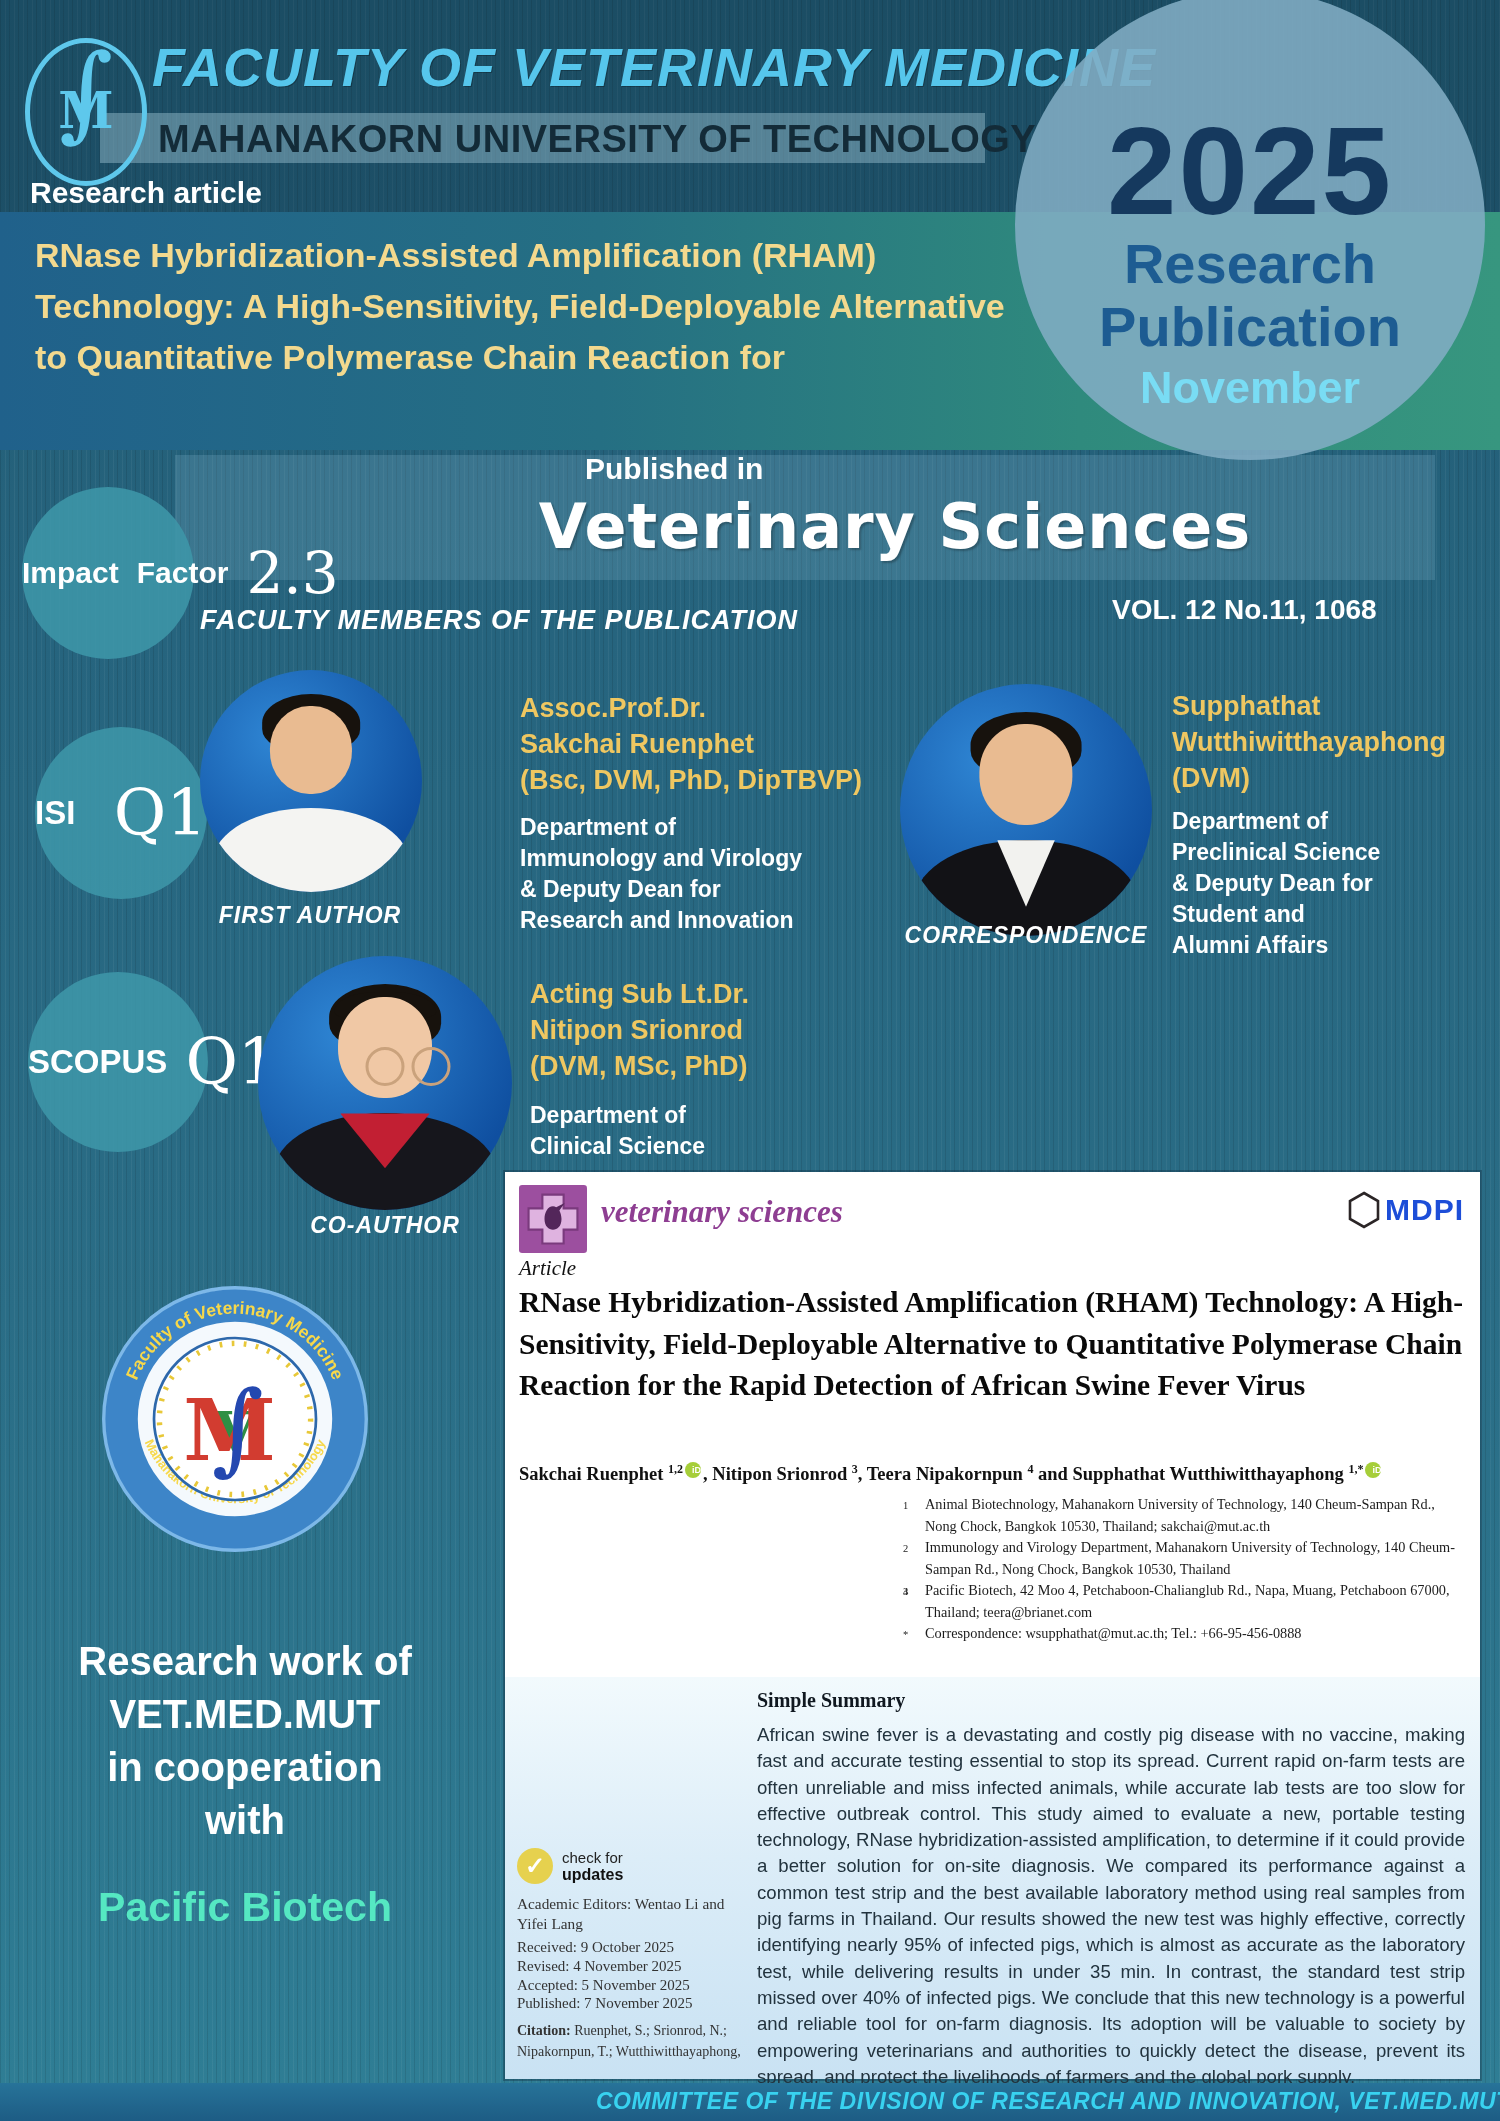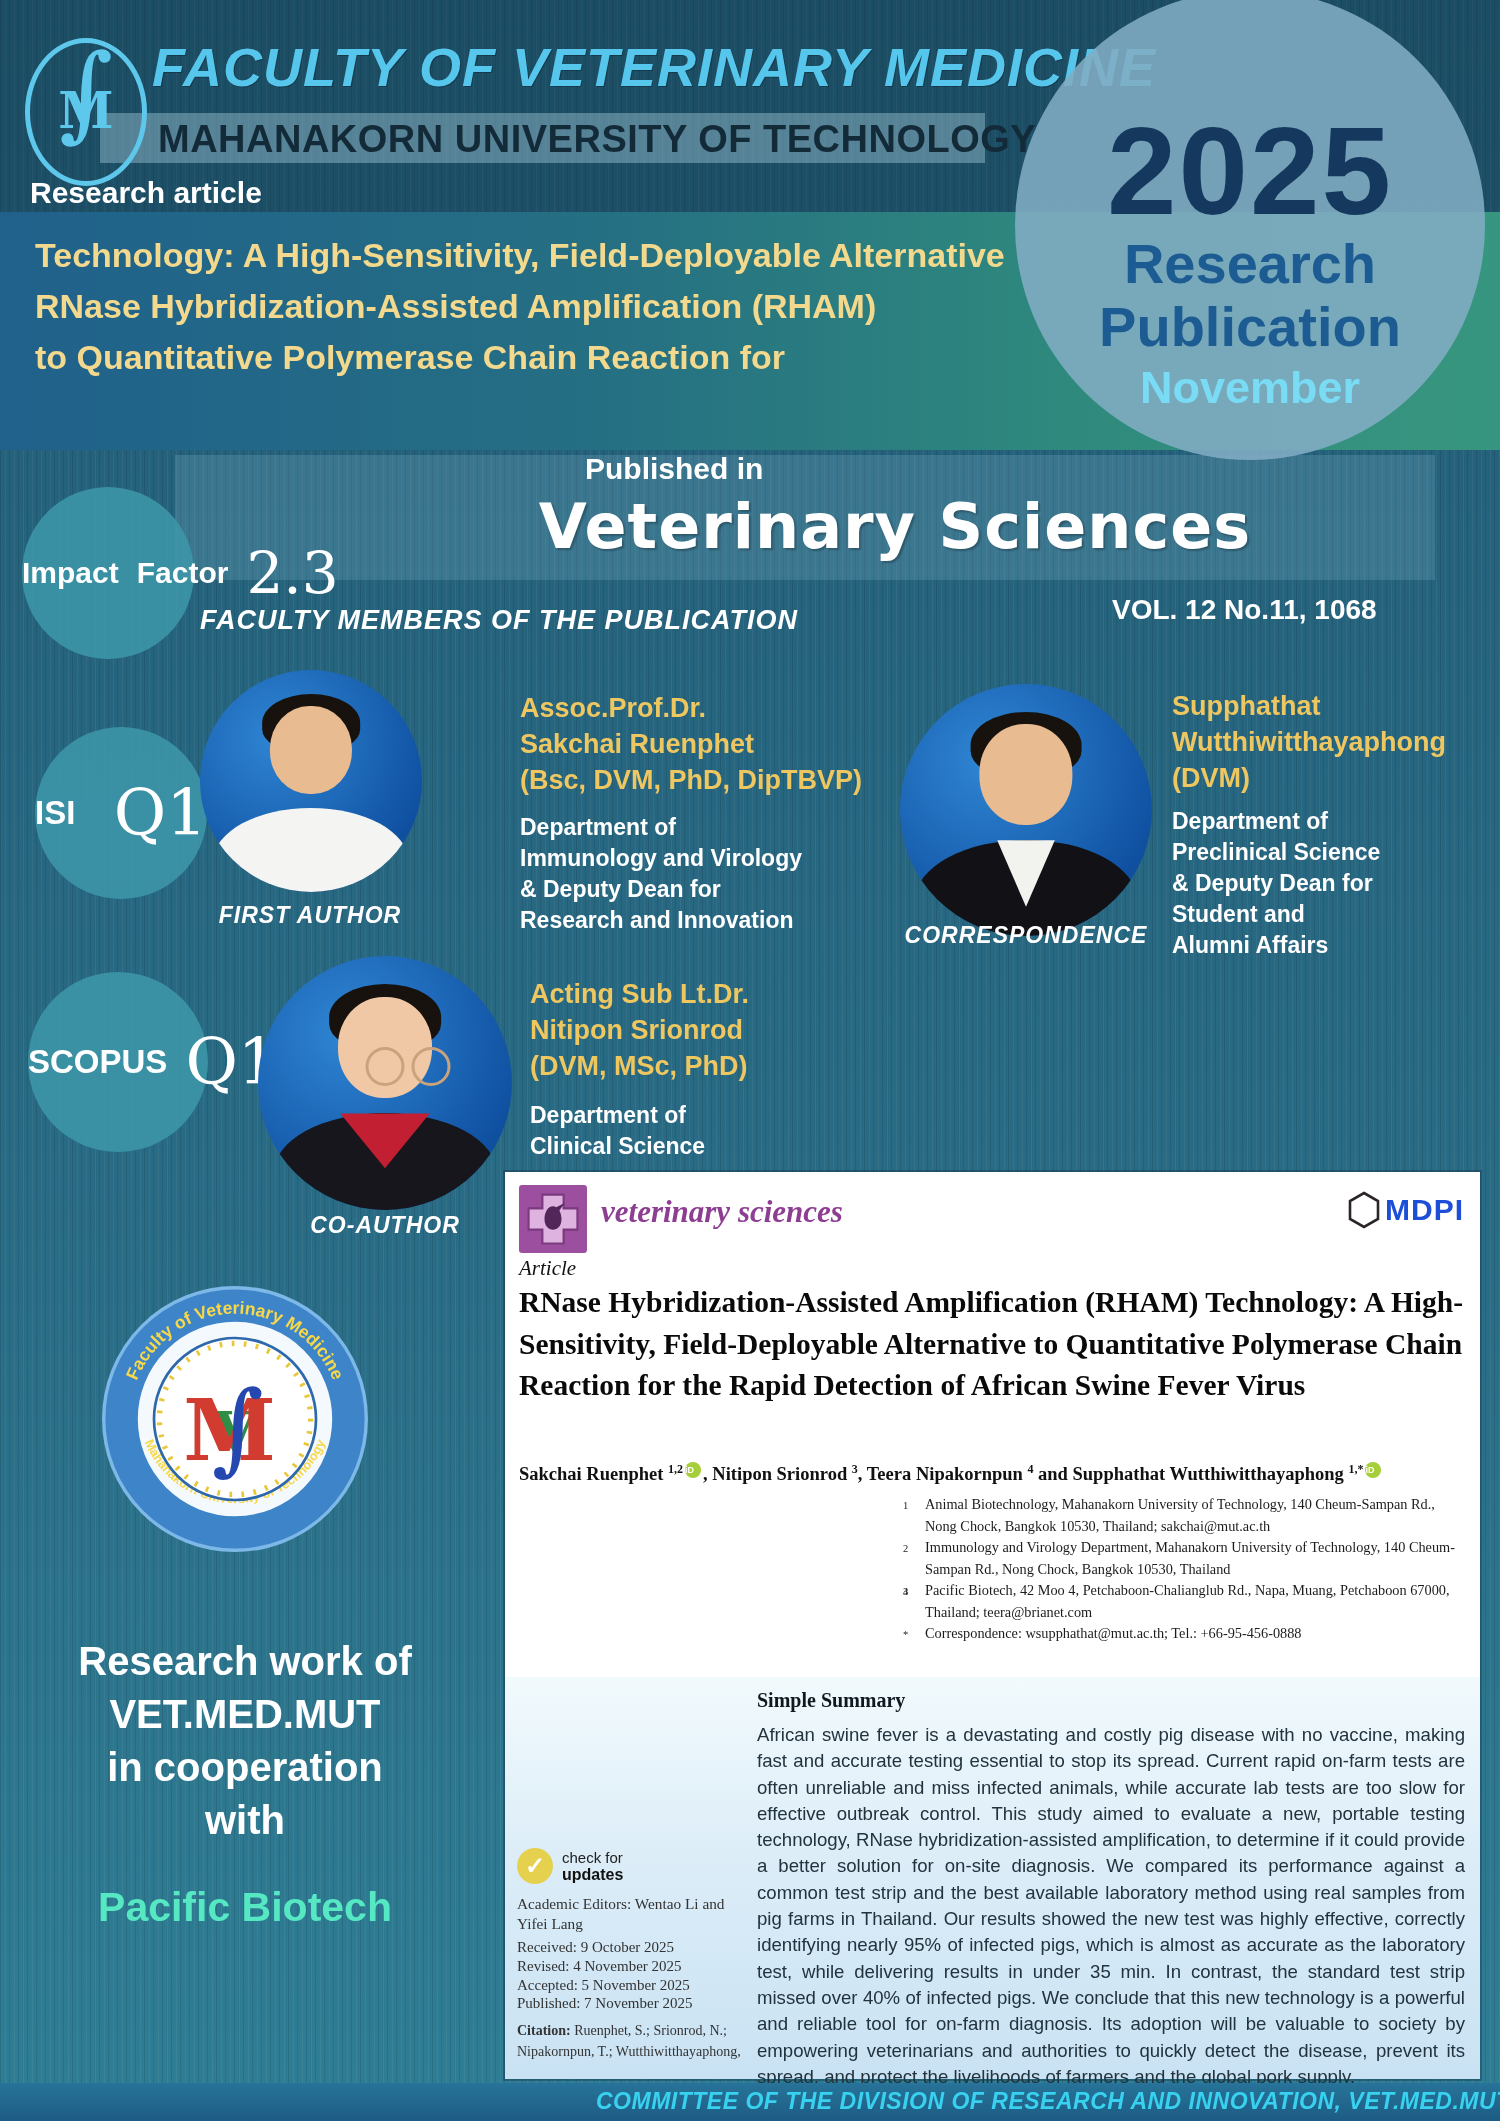--- a/index.html
+++ b/index.html
@@ -82,21 +82,21 @@
   .paper{left:505px;top:1172px;width:975px;height:907px;background:#fff;box-shadow:0 0 0 2px rgba(15,40,60,.35);}
   .paper *{box-sizing:border-box;}
   .pj-name{left:96px;top:22px;font-family:"Liberation Serif",serif;font-style:italic;font-weight:bold;font-size:31px;color:#8e3e92;}
   .mdpi{right:16px;top:18px;display:flex;align-items:center;gap:4px;}
   .mdpi .t{font-size:30px;font-weight:bold;color:#1d4ed8;letter-spacing:1px;}
   .article-label{left:14px;top:84px;font-family:"Liberation Serif",serif;font-style:italic;font-size:21px;color:#111;}
   .p-title{left:14px;top:110px;width:952px;font-family:"Liberation Serif",serif;font-weight:bold;font-size:29.5px;line-height:41.5px;color:#0a0a0a;}
   .p-authors{left:14px;top:290px;width:952px;font-family:"Liberation Serif",serif;font-weight:bold;font-size:18.5px;white-space:nowrap;color:#111;}
   .p-authors sup{font-size:12px;}
   .orcid{display:inline-block;width:16px;height:16px;border-radius:50%;background:#a6ce39;color:#fff;
-    font:bold 9px/16px "Liberation Sans",sans-serif;text-align:left;vertical-align:super;margin:0 2px;}
+    font:bold 9px/16px "Liberation Sans",sans-serif;text-align:right;vertical-align:super;margin:0 2px;}
   .affs{left:390px;top:322px;width:575px;}
   .aff{position:relative;padding-left:30px;font-family:"Liberation Serif",serif;font-size:14.3px;line-height:21.5px;color:#1c1c1c;}
   .aff sup{position:absolute;left:8px;top:1px;font-size:10.5px;}
   .summary-panel{left:0;top:505px;width:975px;height:402px;background:linear-gradient(180deg,#f2fafd 0%,#dcedf8 45%,#c9e2f3 100%);}
   .simple-heading{left:252px;top:517px;font-family:"Liberation Serif",serif;font-weight:bold;font-size:20px;color:#101820;}
   .summary{left:252px;top:550px;width:708px;font-family:Liberation Sans, sans-serif;font-size:18.6px;line-height:26.3px;text-align:justify;color:#22333e;}
   .check{left:12px;top:676px;display:flex;align-items:center;gap:9px;}
   .check .ico{width:36px;height:36px;border-radius:50%;background:#e6d14e;color:#fff;font-weight:bold;font-size:24px;line-height:36px;text-align:center;}
   .check .l1{font-size:15px;color:#222;line-height:17px;}
   .check .l2{font-size:16px;color:#111;font-weight:bold;line-height:18px;}
@@ -125,22 +125,22 @@
   <div class="abs research-article">Research article</div>
 
   <div class="abs badge-2025">
     <div class="year">2025</div>
     <div class="w1">Research</div>
     <div class="w2">Publication</div>
     <div class="month">November</div>
   </div>
 
   <div class="abs title-lines">
+    <div>RNase Hybridization-Assisted Amplification (RHAM)</div>
     <div>Technology: A High-Sensitivity, Field-Deployable Alternative</div>
-    <div>RNase Hybridization-Assisted Amplification (RHAM)</div>
     <div>to Quantitative Polymerase Chain Reaction for</div>
   </div>
 
   <div class="abs published-in">Published in</div>
   <div class="abs journal-big">Veterinary Sciences</div>
   <div class="abs vol">VOL. 12 No.11, 1068</div>
   <div class="abs members-heading">FACULTY MEMBERS OF THE PUBLICATION</div>
 
   <div class="abs metric m1">
     <div class="lbl">Impact</div>

